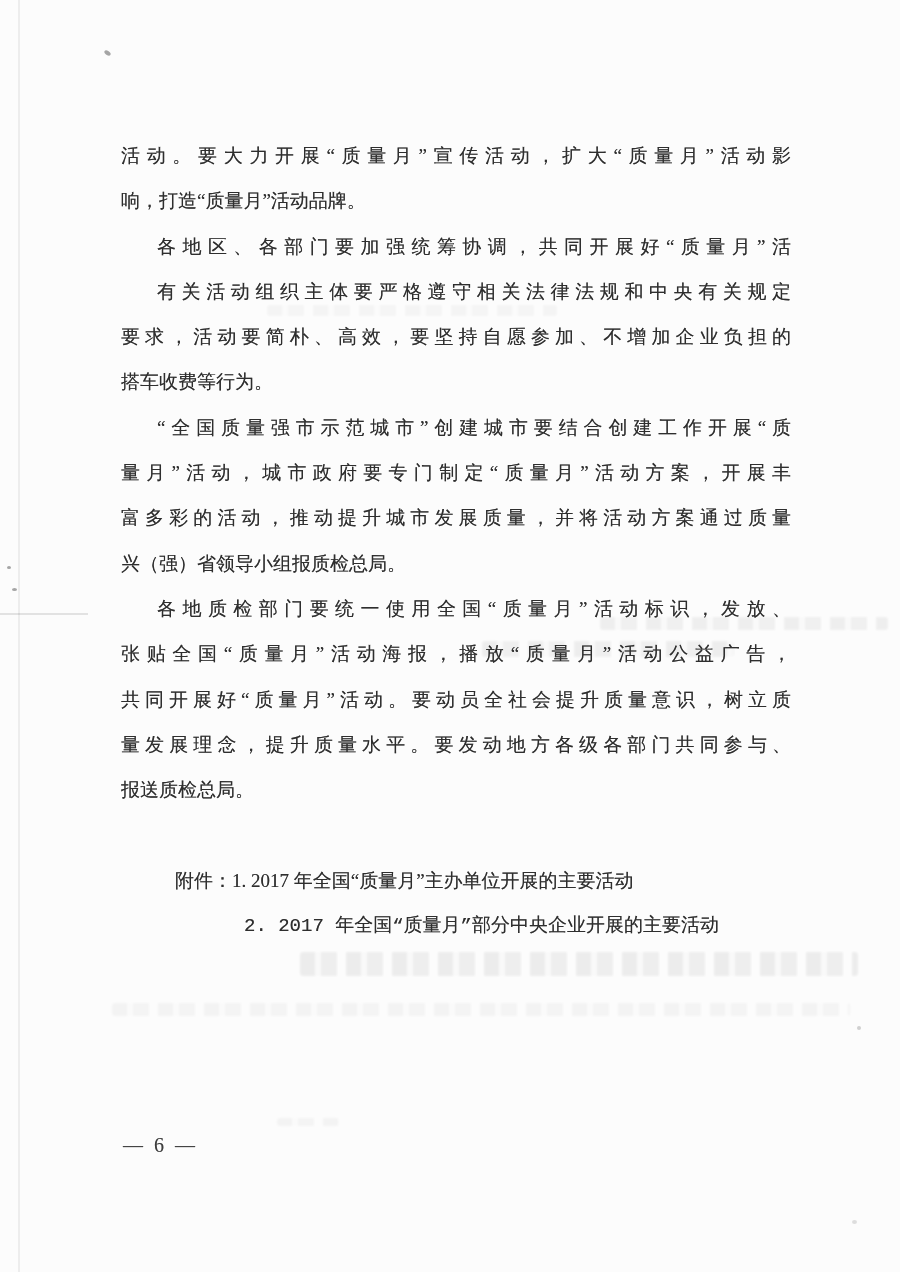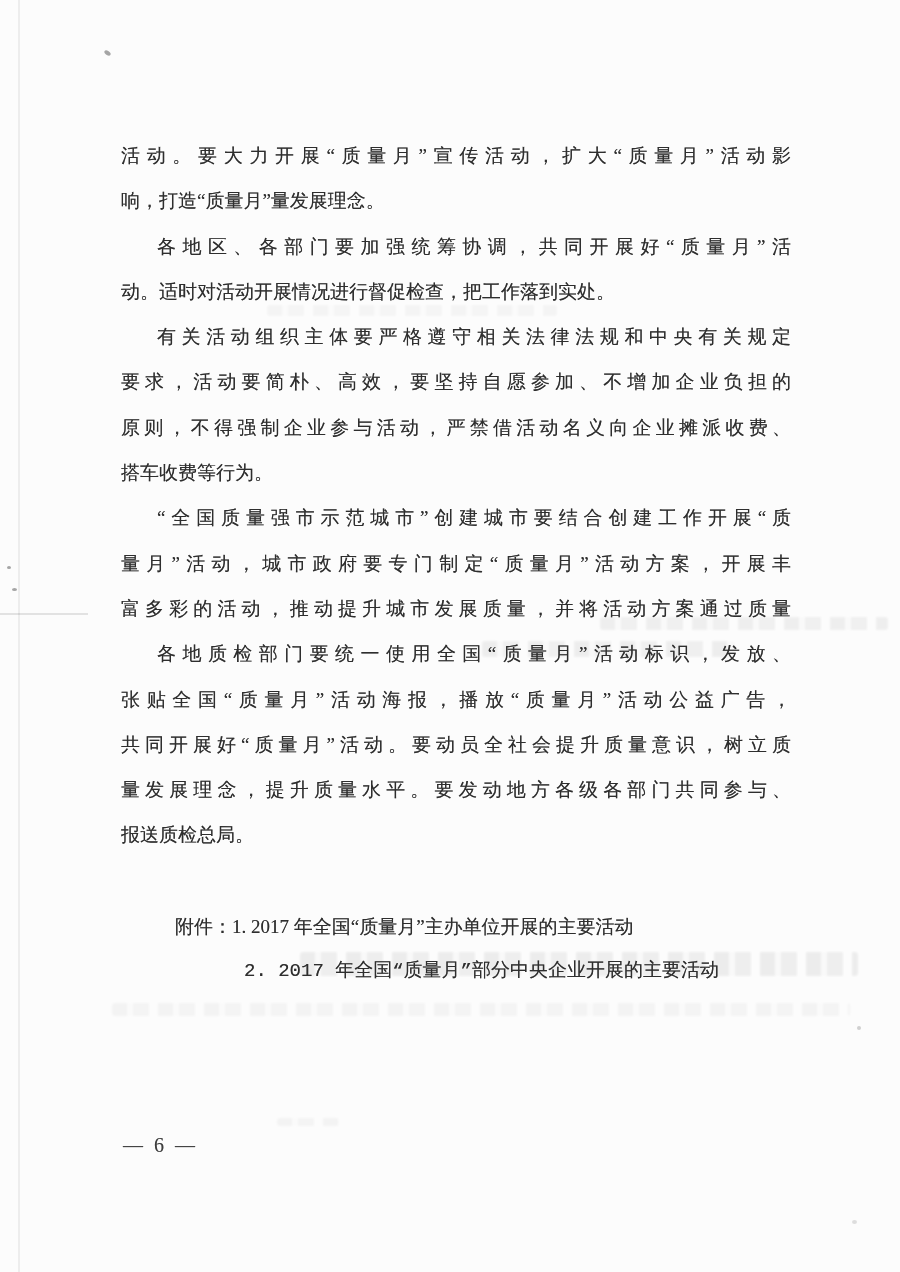--- a/index.html
+++ b/index.html
@@ -86,36 +86,35 @@
   <div class="artifact speck speck-1"></div>
   <div class="artifact speck speck-2"></div>
   <div class="artifact speck speck-3"></div>
   <div class="artifact speck speck-4"></div>
   <div class="artifact speck speck-5"></div>
 
   <main class="doc-body">
     <div id="paragraphs">
         <div class="paragraph">
           <div class="line">活动。要大力开展“质量月”宣传活动，扩大“质量月”活动影</div>
-          <div class="line end">响，打造“质量月”量发展理念。</div>
+          <div class="line end">响，打造“质量月”活动品牌。</div>
         </div>
         <div class="paragraph">
           <div class="line indent">各地区、各部门要加强统筹协调，共同开展好“质量月”活</div>
-          <div class="line end">动。适时对活动开展情况进行督促检查，把工作落到实处。</div>
         </div>
         <div class="paragraph">
           <div class="line indent">有关活动组织主体要严格遵守相关法律法规和中央有关规定</div>
           <div class="line">要求，活动要简朴、高效，要坚持自愿参加、不增加企业负担的</div>
-          <div class="line">原则，不得强制企业参与活动，严禁借活动名义向企业摊派收费、</div>
           <div class="line end">搭车收费等行为。</div>
         </div>
         <div class="paragraph">
           <div class="line indent">“全国质量强市示范城市”创建城市要结合创建工作开展“质</div>
           <div class="line">量月”活动，城市政府要专门制定“质量月”活动方案，开展丰</div>
           <div class="line">富多彩的活动，推动提升城市发展质量，并将活动方案通过质量</div>
+          <div class="line end">兴（强）省领导小组报质检总局。</div>
         </div>
         <div class="paragraph">
           <div class="line indent">各地质检部门要统一使用全国“质量月”活动标识，发放、</div>
           <div class="line">张贴全国“质量月”活动海报，播放“质量月”活动公益广告，</div>
           <div class="line">共同开展好“质量月”活动。要动员全社会提升质量意识，树立质</div>
           <div class="line">量发展理念，提升质量水平。要发动地方各级各部门共同参与、</div>
           <div class="line end">报送质检总局。</div>
         </div>
       </div>
 

